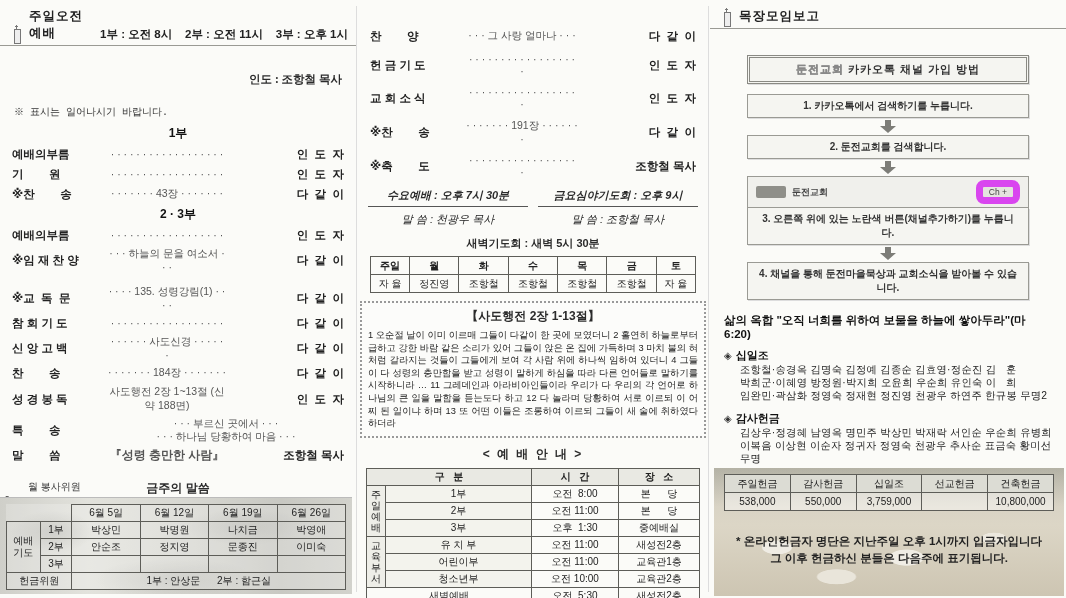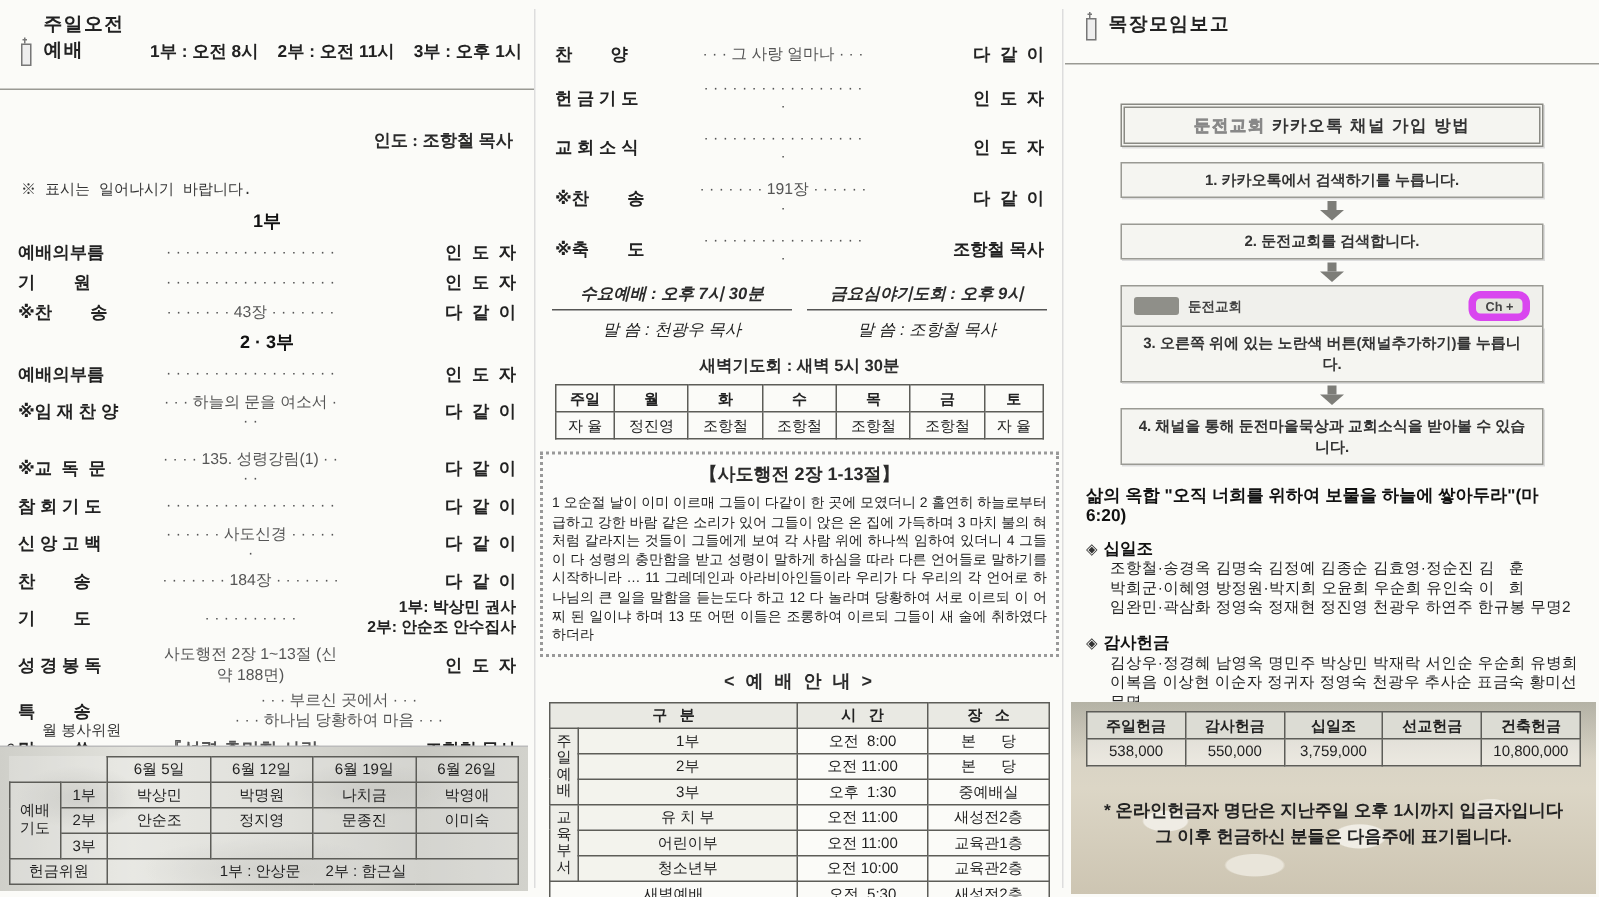--- a/index.html
+++ b/index.html
@@ -5,21 +5,21 @@
   html,body{margin:0;padding:0;}
   body{width:1066px;height:598px;background:#fbfbf8;font-family:"Liberation Sans","DejaVu Sans",sans-serif;color:#2b2b2b;overflow:hidden;}
   .page{position:relative;width:1066px;height:598px;}
   .col{position:absolute;top:0;height:598px;}
   .col-left{left:0;width:356px;}
   .col-mid{left:358px;width:350px;}
   .col-right{left:710px;width:356px;}
   .vsep{position:absolute;top:6px;bottom:6px;width:1px;background:#ddd;}
   .pre{white-space:pre;}
   
-  .colhead{display:flex;align-items:flex-end;gap:6px;padding:8px 8px 17px 10px;border-bottom:1px solid #9a9a94;}
+  .colhead{display:flex;align-items:flex-end;gap:6px;padding:8px 8px 3px 10px;border-bottom:1px solid #9a9a94;}
   .colhead .ttl{font-weight:bold;font-size:12.5px;letter-spacing:1px;color:#222;}
   .colhead .times{font-weight:bold;font-size:11.5px;color:#222;margin-left:4px;}
   .church{width:13px;height:16px;position:relative;flex:0 0 auto;}
   .church .tower{position:absolute;left:4px;top:3px;width:5px;height:13px;border:1px solid #777;background:#eee;}
   .church .cross{position:absolute;left:6px;top:-1px;width:1px;height:4px;background:#777;}
   .church .cross:after{content:"";position:absolute;left:-1px;top:1px;width:3px;height:1px;background:#777;}
   
   .order{padding:0 12px;}
   .worow{display:flex;align-items:center;font-size:11.5px;margin:4px 0;min-height:16px;}
   .worow .lab{width:96px;font-weight:600;color:#222;flex:0 0 auto;}
@@ -70,37 +70,37 @@
   .kbox{border:1px solid #9a9a94;background:#f5f5f1;font-size:10px;font-weight:bold;color:#333;
         padding:4px 8px;margin:0 auto;box-shadow:1px 1px 0 #ddd;}
   .kbox.title{border:3px double #8a8a84;font-size:11px;letter-spacing:1px;padding:4px 2px;}
   .kbox.title .faint{color:#9a9a94;-webkit-text-stroke:0.4px #888;}
   .karrow{width:22px;height:13px;margin:2px auto;position:relative;}
   .karrow .stem{position:absolute;left:8px;top:0;width:6px;height:6px;background:#7d7d78;}
   .karrow .head{position:absolute;left:3px;top:6px;width:0;height:0;border-left:8px solid transparent;border-right:8px solid transparent;border-top:7px solid #7d7d78;}
   .kshot{display:flex;align-items:center;gap:6px;border:1px solid #9a9a94;background:#f0f0ec;padding:3px 8px;margin:0 auto;}
   .kshot .thumb{width:30px;height:12px;background:#8f8f89;border-radius:2px;}
   .kshot .nm{font-size:9px;color:#444;font-weight:bold;}
-  .kshot .pill{margin-left:auto;border:5px solid #d946ef;border-radius:8px;font-size:8.5px;padding:0 6px;color:#444;background:#e4e4de;font-weight:bold;}
+  .kshot .pill{margin-left:auto;border:7px solid #d946ef;border-radius:8px;font-size:8.5px;padding:0 6px;color:#444;background:#e4e4de;font-weight:normal;}
   .obox-head{font-weight:bold;font-size:11.5px;padding:0 14px;margin-top:13px;color:#111;}
   .osec{padding:0 14px;margin-top:8px;}
   .osec .t{font-weight:bold;font-size:11px;color:#111;}
   .osec .t .dia{font-size:10px;margin-right:4px;color:#333;}
   .osec .l{font-size:10.3px;line-height:13.2px;padding-left:16px;color:#222;letter-spacing:0.3px;}
   .photo-right{position:absolute;left:4px;right:2px;top:468px;bottom:2px;
     background:linear-gradient(180deg,#d2cec2,#dcd6c6 45%,#cdc5b2);}
   .photo-right:before{content:"";position:absolute;inset:0;
     background:radial-gradient(ellipse 26px 12px at 18% 62%, #efece4 55%, transparent 60%),
                radial-gradient(ellipse 30px 14px at 55% 70%, #f0ede5 55%, transparent 60%),
                radial-gradient(ellipse 22px 10px at 80% 55%, #ece8de 55%, transparent 60%),
                radial-gradient(ellipse 34px 13px at 35% 85%, #e9e5da 55%, transparent 60%),
                linear-gradient(180deg, rgba(90,95,80,.25), transparent 30%);}
   .off-table{position:relative;width:330px;margin:6px auto 0;background:rgba(255,255,255,.45);}
   .off-table td{height:15px;font-size:10px;}
-  .off-table tr:first-child td{background:#dcdcd4;font-weight:bold;}
+  .off-table tr:first-child td{background:#dcdcd4;font-weight:normal;}
   .off-note{position:relative;text-align:center;font-weight:bold;font-size:11.5px;color:#222;margin-top:22px;line-height:17px;}
 </style>
 </head>
 <body>
 
 <div class="page">
 
   <div class="col col-left">
     <div class="colhead">
       <span class="church">
@@ -157,28 +157,20 @@
       </div>
       <div class="worow">
         <span class="lab pre">신 앙 고 백</span>
         <span class="mid">· · · · · ·   사도신경   · · · · · ·</span>
         <span class="rgt pre">다  같  이</span>
       </div>
       <div class="worow">
         <span class="lab pre">찬        송</span>
         <span class="mid">· · · · · · ·   184장   · · · · · · ·</span>
         <span class="rgt pre">다  같  이</span>
-      </div>
-      <div class="worow">
-        <span class="lab pre">기        도</span>
-        <span class="mid">· · · · · · · · · ·</span>
-        <span class="rgt two">
-          <span>1부: 박상민 권사</span><br>
-          <span>2부: 안순조 안수집사</span>
-        </span>
       </div>
       <div class="worow">
         <span class="lab pre">성 경 봉 독</span>
         <span class="mid song">사도행전 2장 1~13절 (신약 188면)</span>
         <span class="rgt pre">인  도  자</span>
       </div>
       <div class="worow">
         <span class="lab pre">특        송</span>
         <span class="mid" style="line-height:13px;">
           <span>· · ·   부르신 곳에서   · · ·</span><br>

